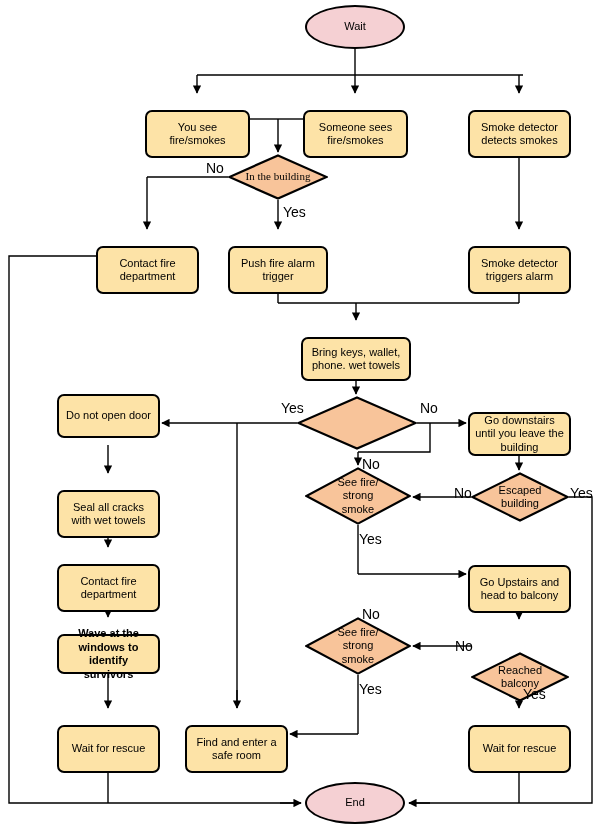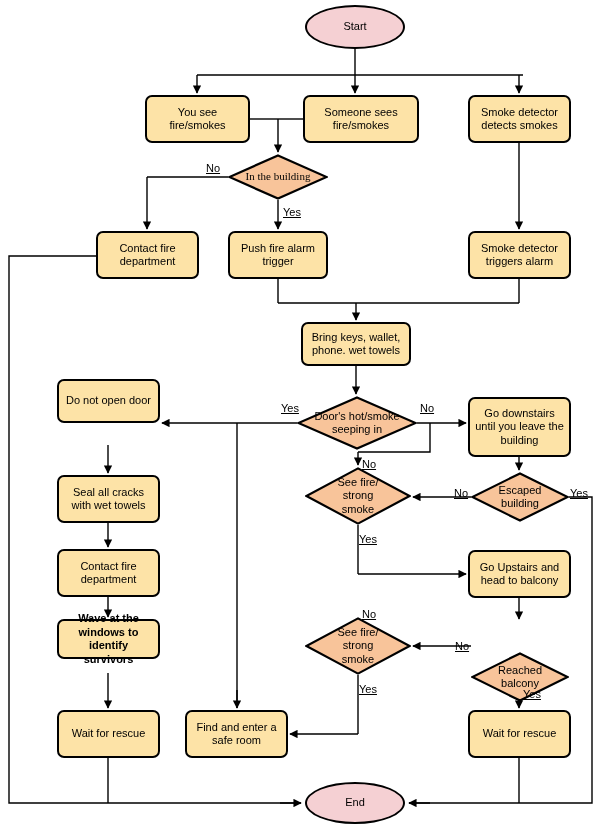--- a/index.html
+++ b/index.html
@@ -35,20 +35,21 @@
     color: #000000;
     font-size: 11px;
     line-height: 13.5px;
     z-index: 5;
   }
   .node.process {
     background: #fde3a7;
     border: 2.2px solid #000000;
     border-radius: 7px;
     padding: 2px 4px;
+    margin-top: 15px;
   }
   .node.terminator {
     background: #f5d0d3;
     border: 2.2px solid #000000;
     border-radius: 50%;
   }
   .node.decision {
     background: transparent;
     border: none;
   }
@@ -60,27 +61,26 @@
   .node.decision .dshape {
     position: absolute;
     left: 0;
     top: 0;
     width: 100%;
     height: 100%;
     z-index: 1;
   }
   .elabel {
     position: absolute;
-    font-size: 11px;
+    font-size: 14px;
     line-height: 12px;
     color: #000000;
     white-space: nowrap;
     z-index: 6;
     background: transparent;
-    text-decoration: underline;
   }
 </style>
 </head>
 <body>
 
 <div id="canvas">
 
   <svg id="edges" viewBox="0 0 600 828" xmlns="http://www.w3.org/2000/svg">
     <defs>
       <marker id="arw" viewBox="0 0 10 10" refX="9" refY="5" markerWidth="6" markerHeight="6" orient="auto-start-reverse">
@@ -153,26 +153,26 @@
     <path class="e" d="M 108 758 L 108 803"></path>
 
     <path class="e" d="M 96 256 L 9 256 L 9 803 L 301 803"></path>
     <path class="ea" d="M 280 803 L 301 803"></path>
 
     <path class="e" d="M 519 758 L 519 803"></path>
   </svg>
 
   <div id="node-layer">
       <div class="node terminator" style="left: 305px; top: 5px; width: 100px; height: 44px;">
-        <span>Start</span>
+        <span>Wait</span>
       </div>
       <div class="node process" style="left: 145px; top: 95px; width: 105px; height: 48px;">
         <span>You see<br>fire/smokes</span>
       </div>
-      <div class="node process" style="left: 303px; top: 95px; width: 116px; height: 48px;">
+      <div class="node process" style="left: 303px; top: 95px; width: 105px; height: 48px;">
         <span>Someone sees<br>fire/smokes</span>
       </div>
       <div class="node process" style="left: 468px; top: 95px; width: 103px; height: 48px;">
         <span>Smoke detector<br>detects smokes</span>
       </div>
       <div class="node decision" style="left: 228px; top: 154px; width: 100px; height: 46px; font-family: Liberation Serif, serif;">
         <svg class="dshape" viewBox="0 0 100 46" preserveAspectRatio="none">
           <polygon points="50,1.4 98.6,23 50,44.6 1.4,23" fill="#f8c49a" stroke="#000000" stroke-width="2.2" vector-effect="non-scaling-stroke"></polygon>
         </svg>
         <span class="dlabel">In the building</span>
@@ -189,23 +189,22 @@
       <div class="node process" style="left: 301px; top: 322px; width: 110px; height: 44px;">
         <span>Bring keys, wallet,<br>phone. wet towels</span>
       </div>
       <div class="node process" style="left: 57px; top: 379px; width: 103px; height: 44px; text-align: right;">
         <span>Do not open door</span>
       </div>
       <div class="node decision" style="left: 297px; top: 396px; width: 120px; height: 54px;">
         <svg class="dshape" viewBox="0 0 120 54" preserveAspectRatio="none">
           <polygon points="60,1.4 118.6,27 60,52.6 1.4,27" fill="#f8c49a" stroke="#000000" stroke-width="2.2" vector-effect="non-scaling-stroke"></polygon>
         </svg>
-        <span class="dlabel">Door's hot/smoke<br>seeping in</span>
-      </div>
-      <div class="node process" style="left: 468px; top: 397px; width: 103px; height: 60px;">
+      </div>
+      <div class="node process" style="left: 468px; top: 397px; width: 103px; height: 44px;">
         <span>Go downstairs<br>until you leave the<br>building</span>
       </div>
       <div class="node decision" style="left: 305px; top: 467px; width: 106px; height: 58px;">
         <svg class="dshape" viewBox="0 0 106 58" preserveAspectRatio="none">
           <polygon points="53,1.4 104.6,29 53,56.6 1.4,29" fill="#f8c49a" stroke="#000000" stroke-width="2.2" vector-effect="non-scaling-stroke"></polygon>
         </svg>
         <span class="dlabel">See fire/<br>strong<br>smoke</span>
       </div>
       <div class="node decision" style="left: 471px; top: 472px; width: 98px; height: 50px;">
         <svg class="dshape" viewBox="0 0 98 50" preserveAspectRatio="none">

